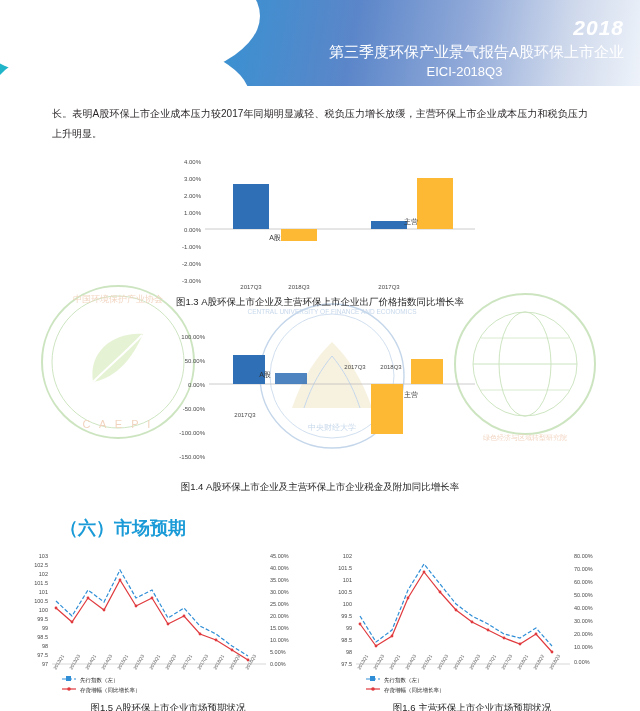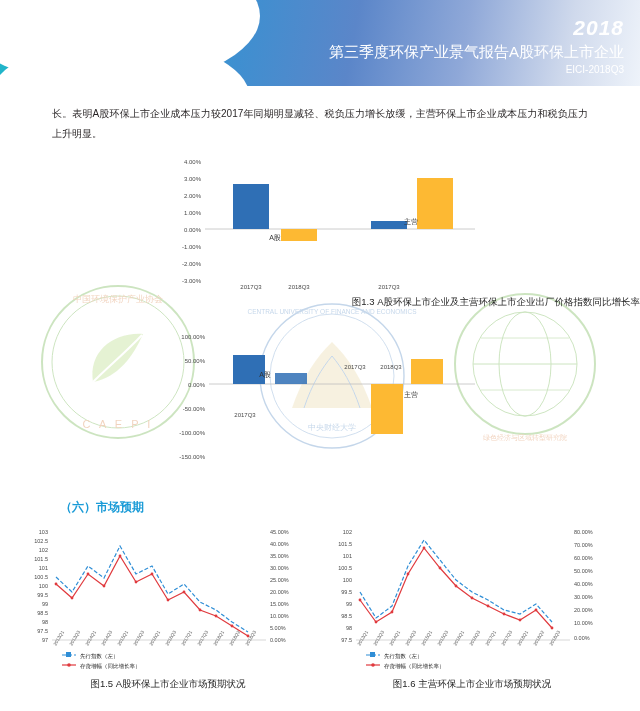--- a/index.html
+++ b/index.html
@@ -55,22 +55,23 @@
     font-style: italic;
     letter-spacing: 1px;
     color: #ffffff;
   }
   .header-title {
     font-size: 15px;
     color: #ffffff;
     margin-left: 24px;
   }
   .header-code {
-    font-size: 10px;
+    font-size: 13px;
     color: #ffffff;
+    text-align: center;
   }
 
   
   .content {
     position: relative;
     padding: 0 52px;
   }
   .para {
     margin-top: 18px;
     font-size: 10px;
@@ -104,33 +105,33 @@
     height: 160px;
     opacity: 0.28;
   }
 
   
   .chart-block {
     position: relative;
     margin-top: 8px;
   }
   .caption {
-    text-align: right;
+    text-align: center;
     font-size: 9.5px;
     color: #1f1f1f;
     margin-top: 4px;
   }
   .chart-svg {
     display: block;
     margin: 0 auto;
   }
   .section-title {
     margin-top: 22px;
     margin-left: 60px;
-    font-size: 12px;
+    font-size: 18px;
     font-weight: bold;
     color: #1a9bd7;
   }
   .dual {
     display: flex;
     justify-content: space-between;
     padding: 0 18px;
     margin-top: 6px;
   }
   .dual-item { width: 300px; }
@@ -250,20 +251,21 @@
 
     <rect x="256" y="32" width="32" height="25" fill="#fdb933"></rect>
     <text x="110" y="50" font-size="7" fill="#333" text-anchor="middle">A股</text>
     <text x="256" y="70" font-size="7" fill="#333" text-anchor="middle">主营</text>
     <g font-size="6" fill="#4a4a4a" text-anchor="middle">
       <text x="90" y="90">2017Q3</text>
       <text x="200" y="42">2017Q3</text>
       <text x="236" y="42">2018Q3</text>
     </g>
   </svg>
+  <div class="caption">图1.4 A股环保上市企业及主营环保上市企业税金及附加同比增长率</div>
 </div>
 
 <div class="section-title">（六）市场预期</div>
 
 <div class="dual">
 
   <div class="dual-item">
     <svg width="300" height="150" viewBox="0 0 300 150">
 
       <g font-size="5.5" fill="#4a4a4a" text-anchor="end">

